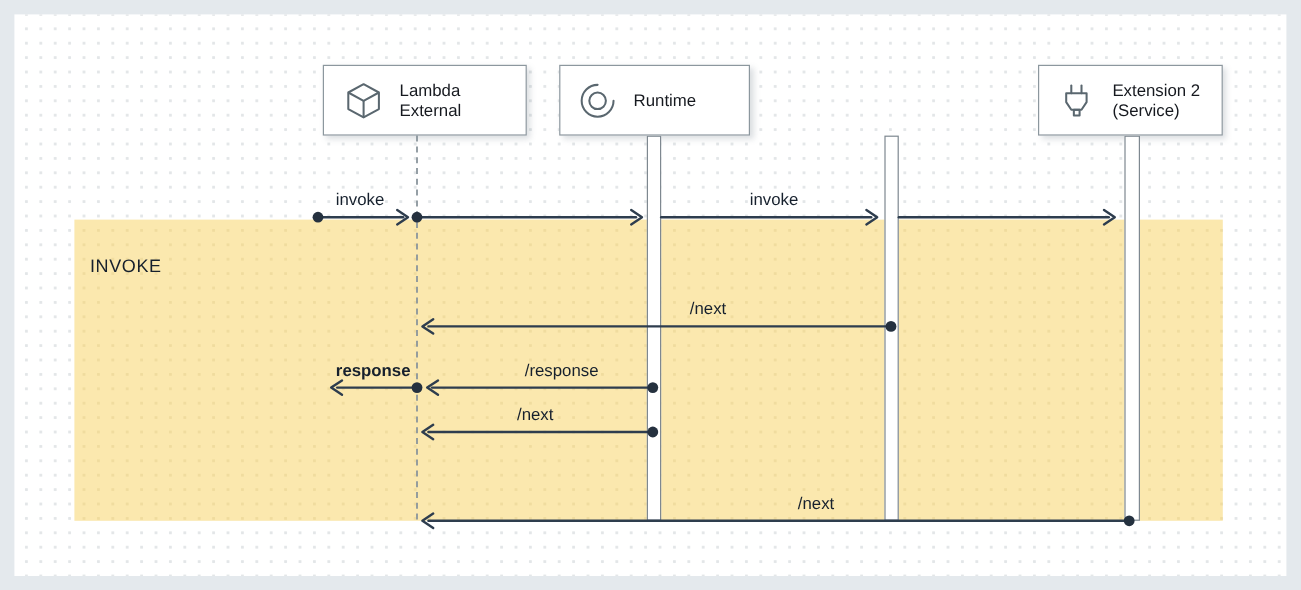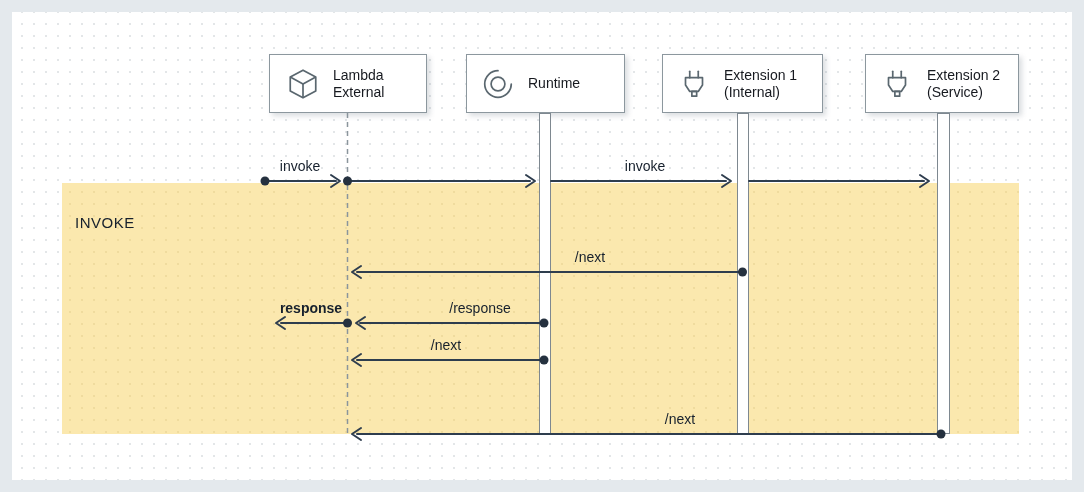--- a/index.html
+++ b/index.html
@@ -50,21 +50,21 @@
     align-items: center;
     gap: 13px;
     padding-left: 14px;
   }
   .actor .icon { width: 34px; height: 34px; flex: 0 0 auto; display: block; }
   .actor .icon svg { width: 34px; height: 34px; display: block; }
   .actor-label { font-size: 14px; line-height: 17px; color: #16191F; }
   .actor-label span { display: block; }
   .actor-label span:empty { display: none; }
 
-  #actor-lambda  { left: 257px; width: 158px; padding-left: 16px; }
+  #actor-lambda  { left: 257px; width: 170px; padding-left: 16px; }
   #actor-runtime { left: 454px; width: 159px; }
   #actor-ext1    { left: 650px; width: 161px; }
   #actor-ext2    { left: 853px; width: 154px; }
 
   .bar {
     position: absolute;
     top: 101px;
     height: 321px;
     width: 12px;
     background: #ffffff;
@@ -118,34 +118,20 @@
           <circle cx="16" cy="16" r="6.5"></circle>
           <path d="M 16 3.5 A 12.5 12.5 0 1 0 28.5 16"></path>
         </svg>
       </span>
       <span class="actor-label">
         <span>Runtime</span>
 
       </span>
     </div>
 
-    <div class="actor" id="actor-ext1">
-      <span class="icon">
-        <svg viewBox="0 0 32 32" fill="none" stroke="#5A676F" stroke-width="1.6" stroke-linejoin="round" stroke-linecap="round">
-          <line x1="12" y1="4" x2="12" y2="10"></line>
-          <line x1="20" y1="4" x2="20" y2="10"></line>
-          <path d="M8 10 H24 V17 L20 23 H12 L8 17 Z"></path>
-          <rect x="14" y="23" width="4.5" height="4.5"></rect>
-        </svg>
-      </span>
-      <span class="actor-label">
-        <span>Extension 1</span>
-        <span>(Internal)</span>
-      </span>
-    </div>
 
     <div class="actor" id="actor-ext2">
       <span class="icon">
         <svg viewBox="0 0 32 32" fill="none" stroke="#5A676F" stroke-width="1.6" stroke-linejoin="round" stroke-linecap="round">
           <line x1="12" y1="4" x2="12" y2="10"></line>
           <line x1="20" y1="4" x2="20" y2="10"></line>
           <path d="M8 10 H24 V17 L20 23 H12 L8 17 Z"></path>
           <rect x="14" y="23" width="4.5" height="4.5"></rect>
         </svg>
       </span>
@@ -214,18 +200,18 @@
         <circle cx="532" cy="311" r="4.5"></circle>
         <circle cx="532" cy="348" r="4.5"></circle>
         <circle cx="929" cy="422" r="4.5"></circle>
       </g>
     </svg>
 
     <div class="msg-label" style="left:288px; top:146px;">invoke</div>
     <div class="msg-label" style="left:633px; top:146px;">invoke</div>
     <div class="msg-label" style="left:578px; top:237px;">/next</div>
     <div class="msg-label" style="left:299px; top:288px;font-weight:bold;">response</div>
-    <div class="msg-label" style="left:468px; top:288px;">/response</div>
+    <div class="msg-label" style="left:456px; top:288px;">/response</div>
     <div class="msg-label" style="left:434px; top:325px;">/next</div>
     <div class="msg-label" style="left:668px; top:399px;">/next</div>
 
   </div>
 </div>
 
 </body></html>

